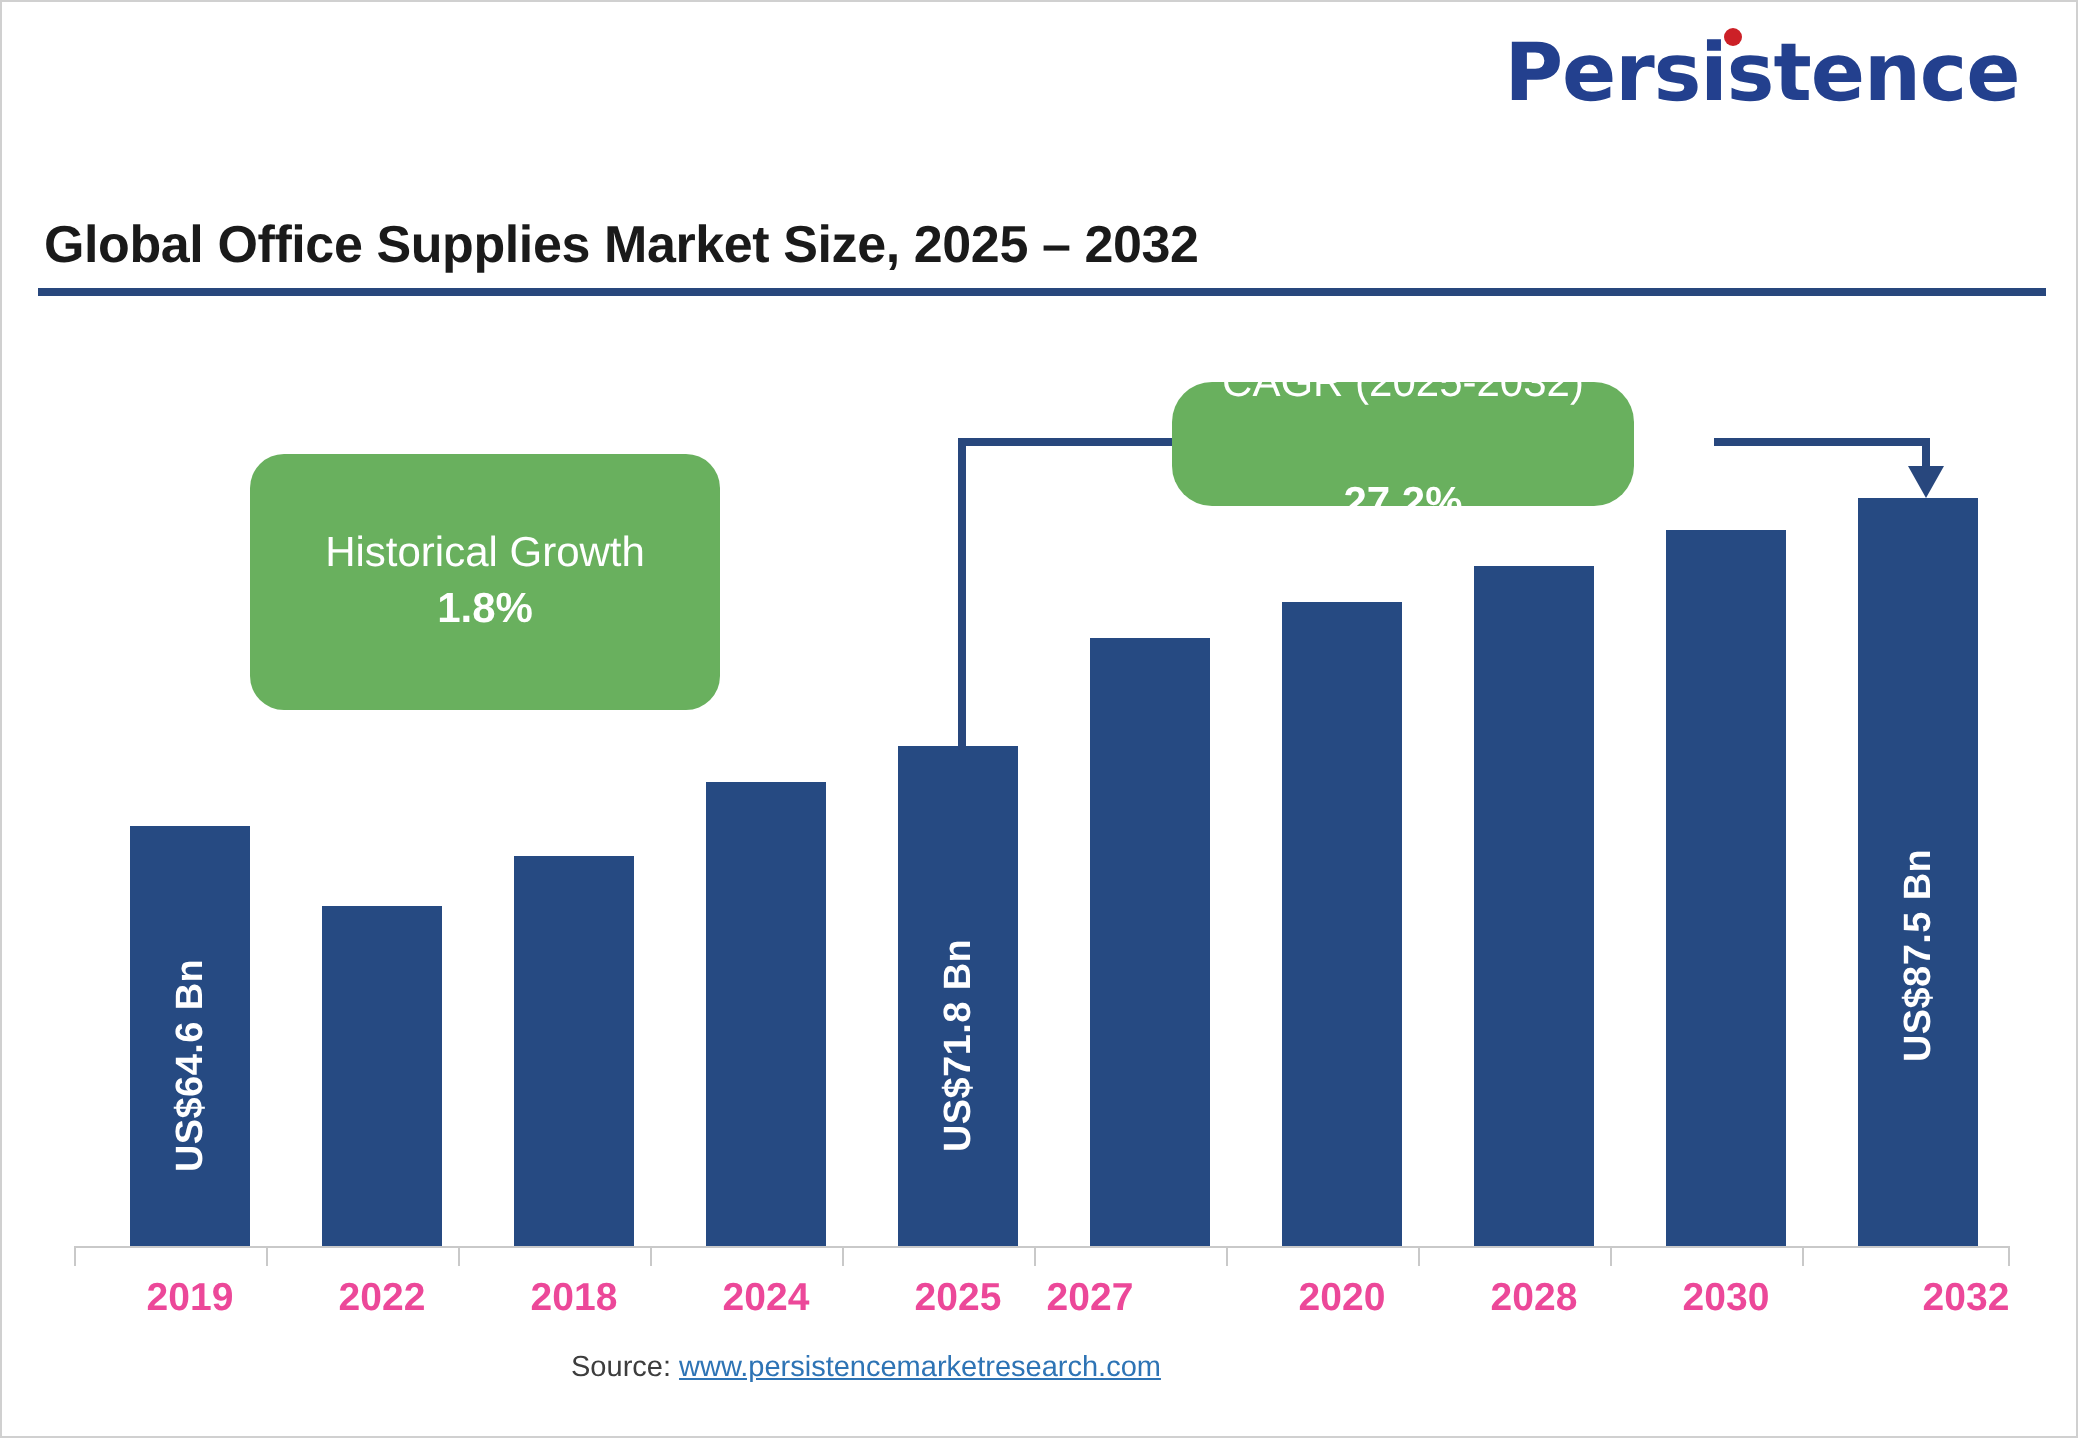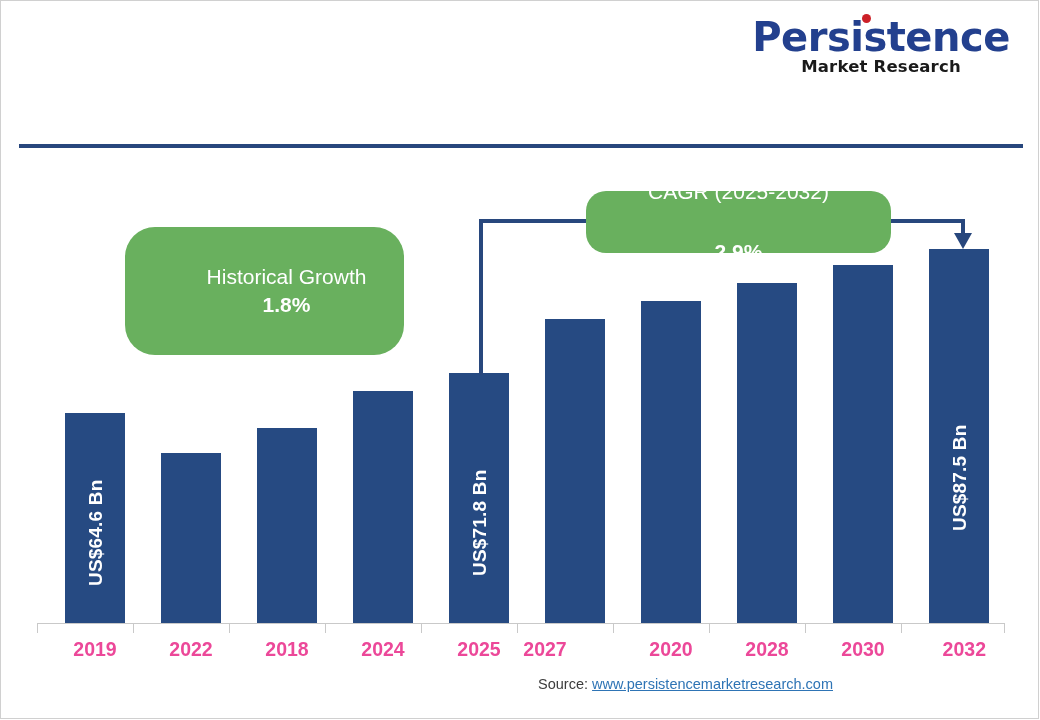--- a/index.html
+++ b/index.html
@@ -136,27 +136,26 @@
     display: flex;
     flex-direction: column;
     justify-content: center;
     align-items: center;
   }
   #callout-historical {
     left: 124px;
     top: 226px;
     width: 235px;
     height: 128px;
-    border-radius: 30px;
-    padding-left: 44px;
+    border-radius: 17px;
   }
   #callout-cagr {
     left: 585px;
     top: 190px;
-    width: 305px;
+    width: 231px;
     height: 62px;
     border-radius: 20px;
     gap: 32px;
   }
   .callout-line {
     font-size: 21px;
     line-height: 1.32;
     font-weight: normal;
   }
   .callout-value {
@@ -176,45 +175,45 @@
     top: 232px;
     width: 0; height: 0;
     border-left: 9px solid transparent;
     border-right: 9px solid transparent;
     border-top: 16px solid #28477d;
   }
 
   
   #source {
     position: absolute;
-    left: 0;
+    left: 16px;
     top: 675px;
     width: 832px;
-    text-align: right;
+    text-align: center;
     font-size: 14.5px;
     color: #3d3d3d;
   }
   #source a, #source-link {
     color: #2e74b5;
     text-decoration: underline;
   }
 </style>
 </head>
 <body>
 
 <div id="frame">
 
   <div id="logo">
     <div id="logo-main">
       <span>Persistence</span>
       <span id="logo-dot"></span>
     </div>
-    <div id="logo-sub">Market Research</div>
   </div>
 
+  <div id="title">Global Office Supplies Market Size, 2025 – 2032</div>
   <div id="title-rule"></div>
 
   <div id="plot">
 
     <div class="bar" style="left:64px;  top:412px; width:60px; height:210px;"></div>
     <div class="bar" style="left:160px; top:452px; width:60px; height:170px;"></div>
     <div class="bar" style="left:256px; top:427px; width:60px; height:195px;"></div>
     <div class="bar" style="left:352px; top:390px; width:60px; height:232px;"></div>
     <div class="bar" style="left:448px; top:372px; width:60px; height:250px;"></div>
     <div class="bar" style="left:544px; top:318px; width:60px; height:304px;"></div>
@@ -242,37 +241,37 @@
 
     <div class="tick-label" style="left:54px;  width:80px;">2019</div>
     <div class="tick-label" style="left:150px; width:80px;">2022</div>
     <div class="tick-label" style="left:246px; width:80px;">2018</div>
     <div class="tick-label" style="left:342px; width:80px;">2024</div>
     <div class="tick-label" style="left:438px; width:80px;">2025</div>
     <div class="tick-label" style="left:504px; width:80px;">2027</div>
     <div class="tick-label" style="left:630px; width:80px;">2020</div>
     <div class="tick-label" style="left:726px; width:80px;">2028</div>
     <div class="tick-label" style="left:822px; width:80px;">2030</div>
-    <div class="tick-label" style="left:905px; width:80px;text-align:right;">2032</div>
+    <div class="tick-label" style="left:942px; width:80px;">2032</div>
 
     <div class="conn" style="left:478px; top:218px; width:110px; height:4px;"></div>
     <div class="conn" style="left:478px; top:218px; width:4px;  height:156px;"></div>
 
     <div class="conn" style="left:856px; top:218px; width:108px; height:4px;"></div>
     <div class="conn" style="left:960px; top:218px; width:4px;  height:18px;"></div>
     <div id="arrowhead"></div>
 
     <div id="callout-historical" class="callout">
       <div class="callout-line">Historical Growth</div>
       <div class="callout-value">1.8%</div>
     </div>
 
     <div id="callout-cagr" class="callout">
       <div class="callout-line">CAGR (2025-2032)</div>
-      <div class="callout-value">2.9%</div>
+      <div class="callout-value">27.2%</div>
     </div>
   </div>
 
   <div id="source">
     <span>Source: </span><span id="source-link">www.persistencemarketresearch.com</span>
   </div>
 
 </div>
 
 </body></html>

